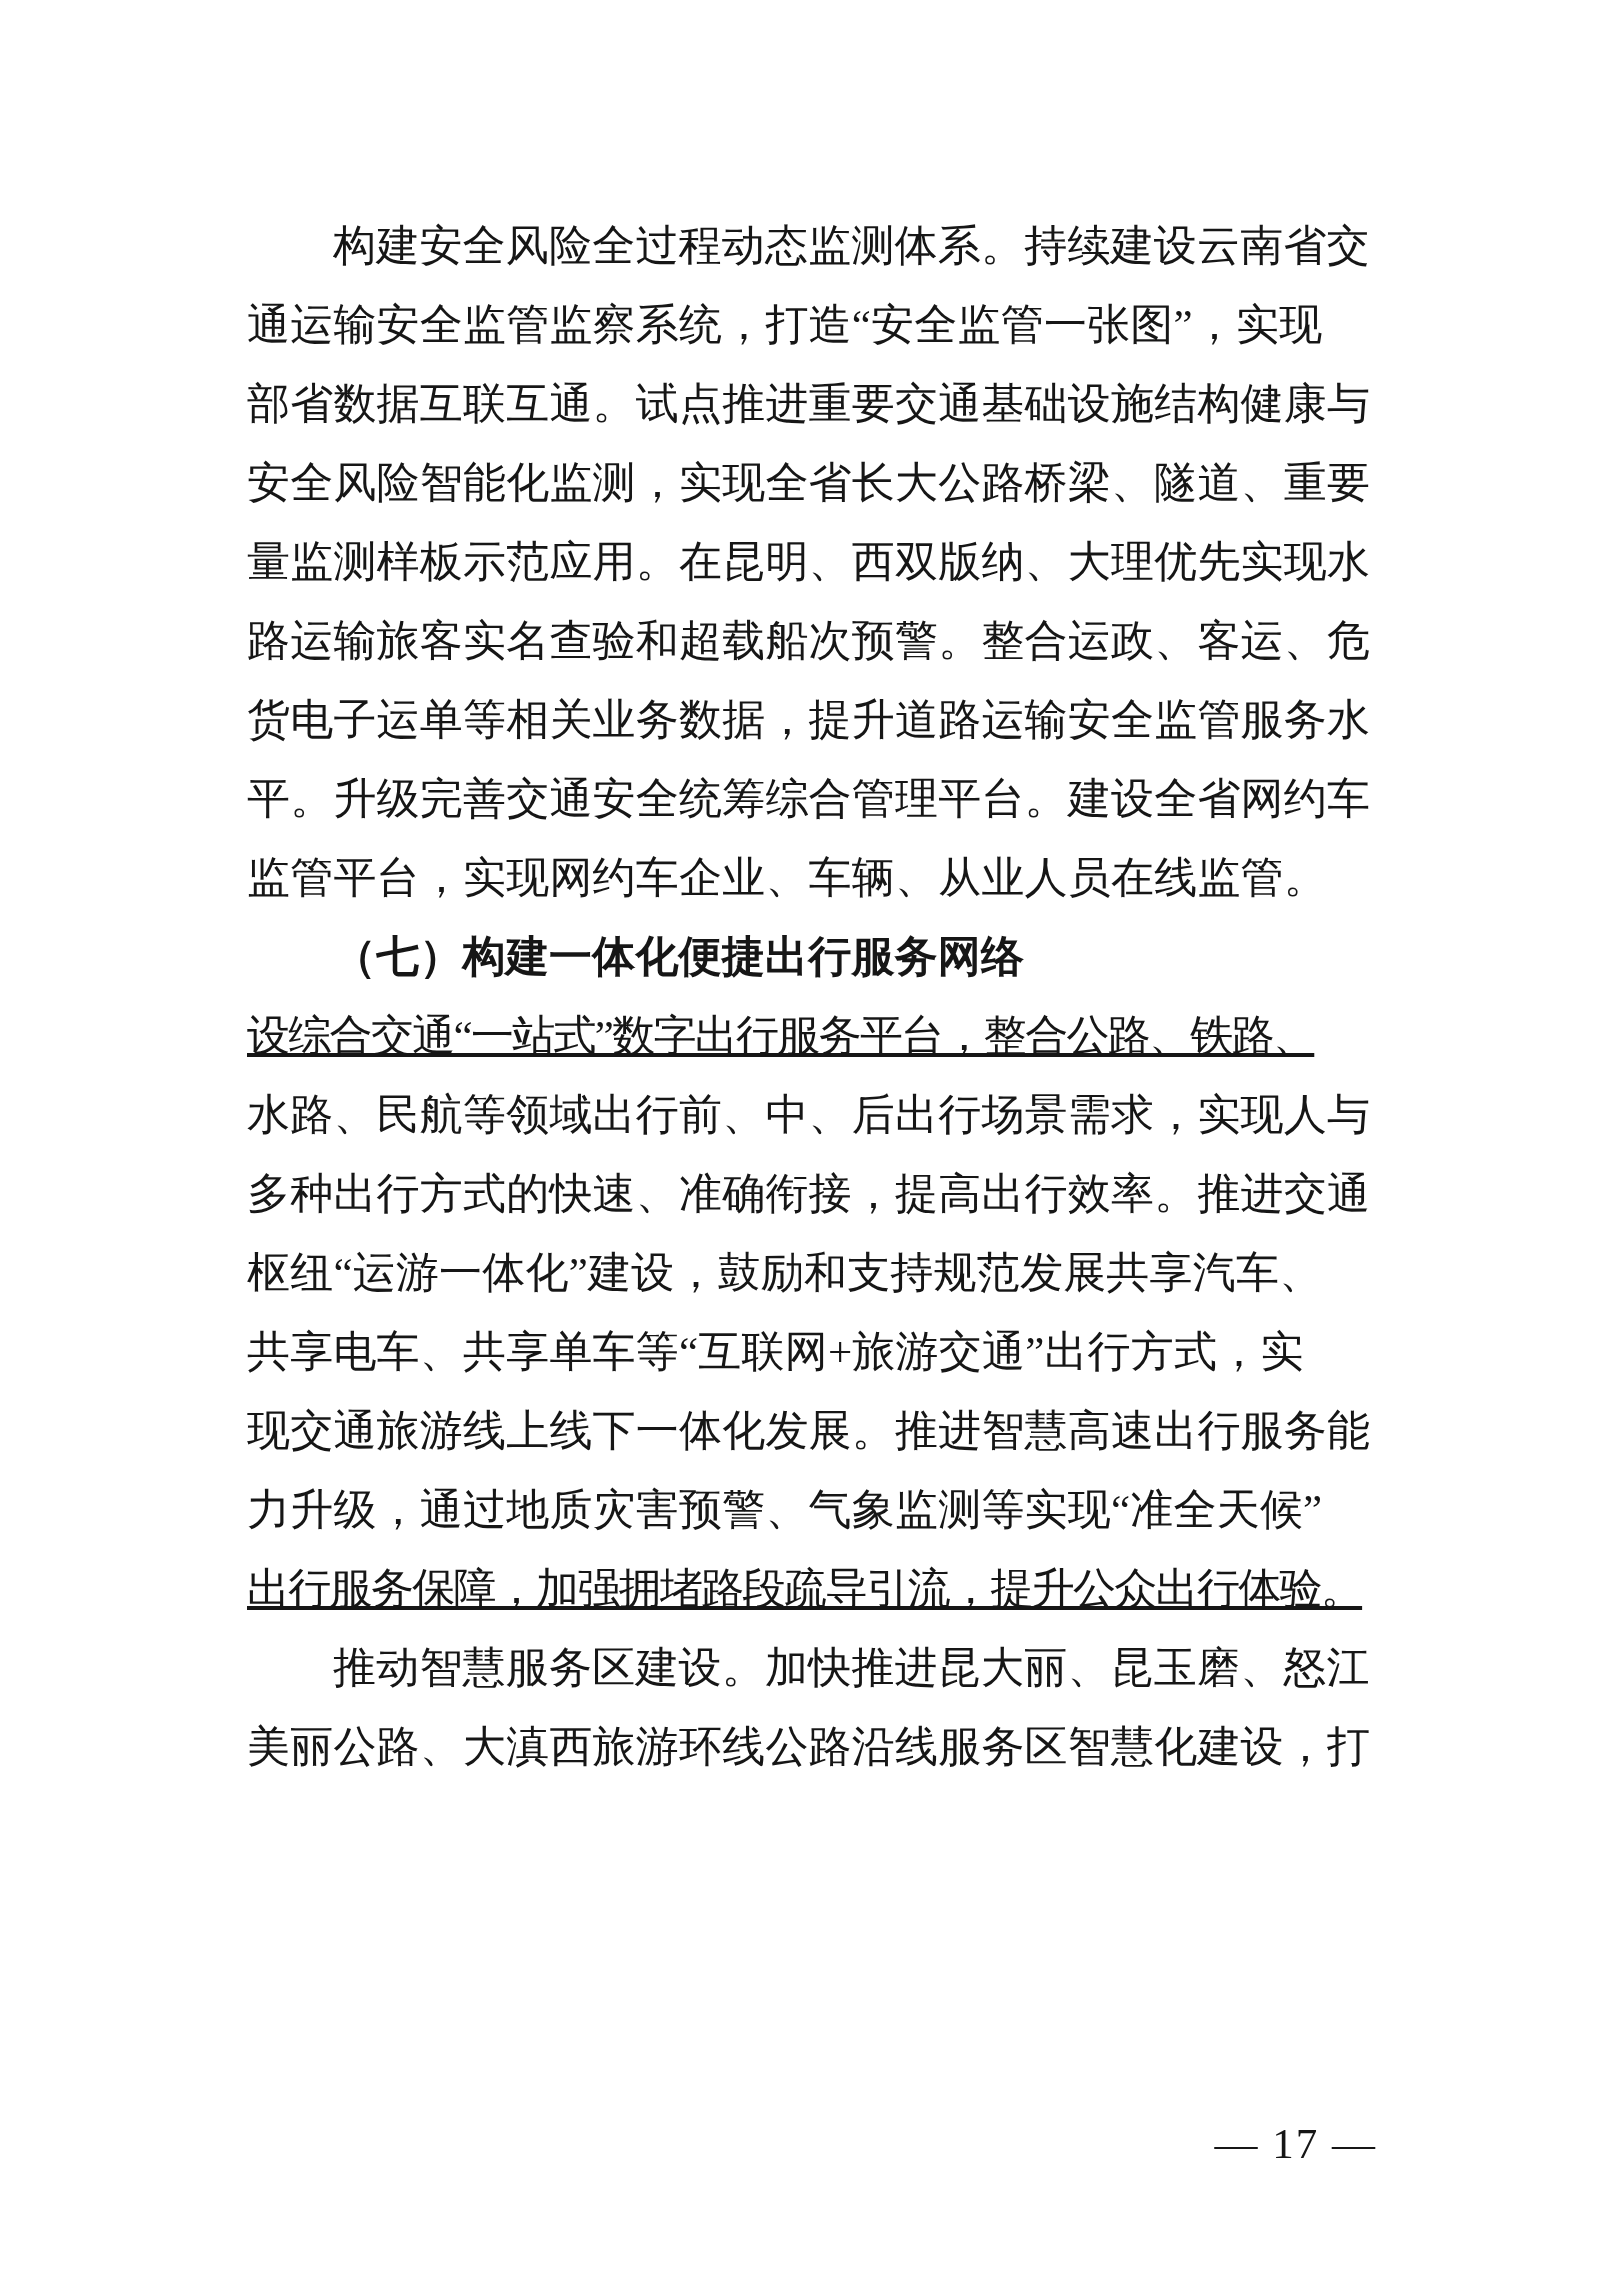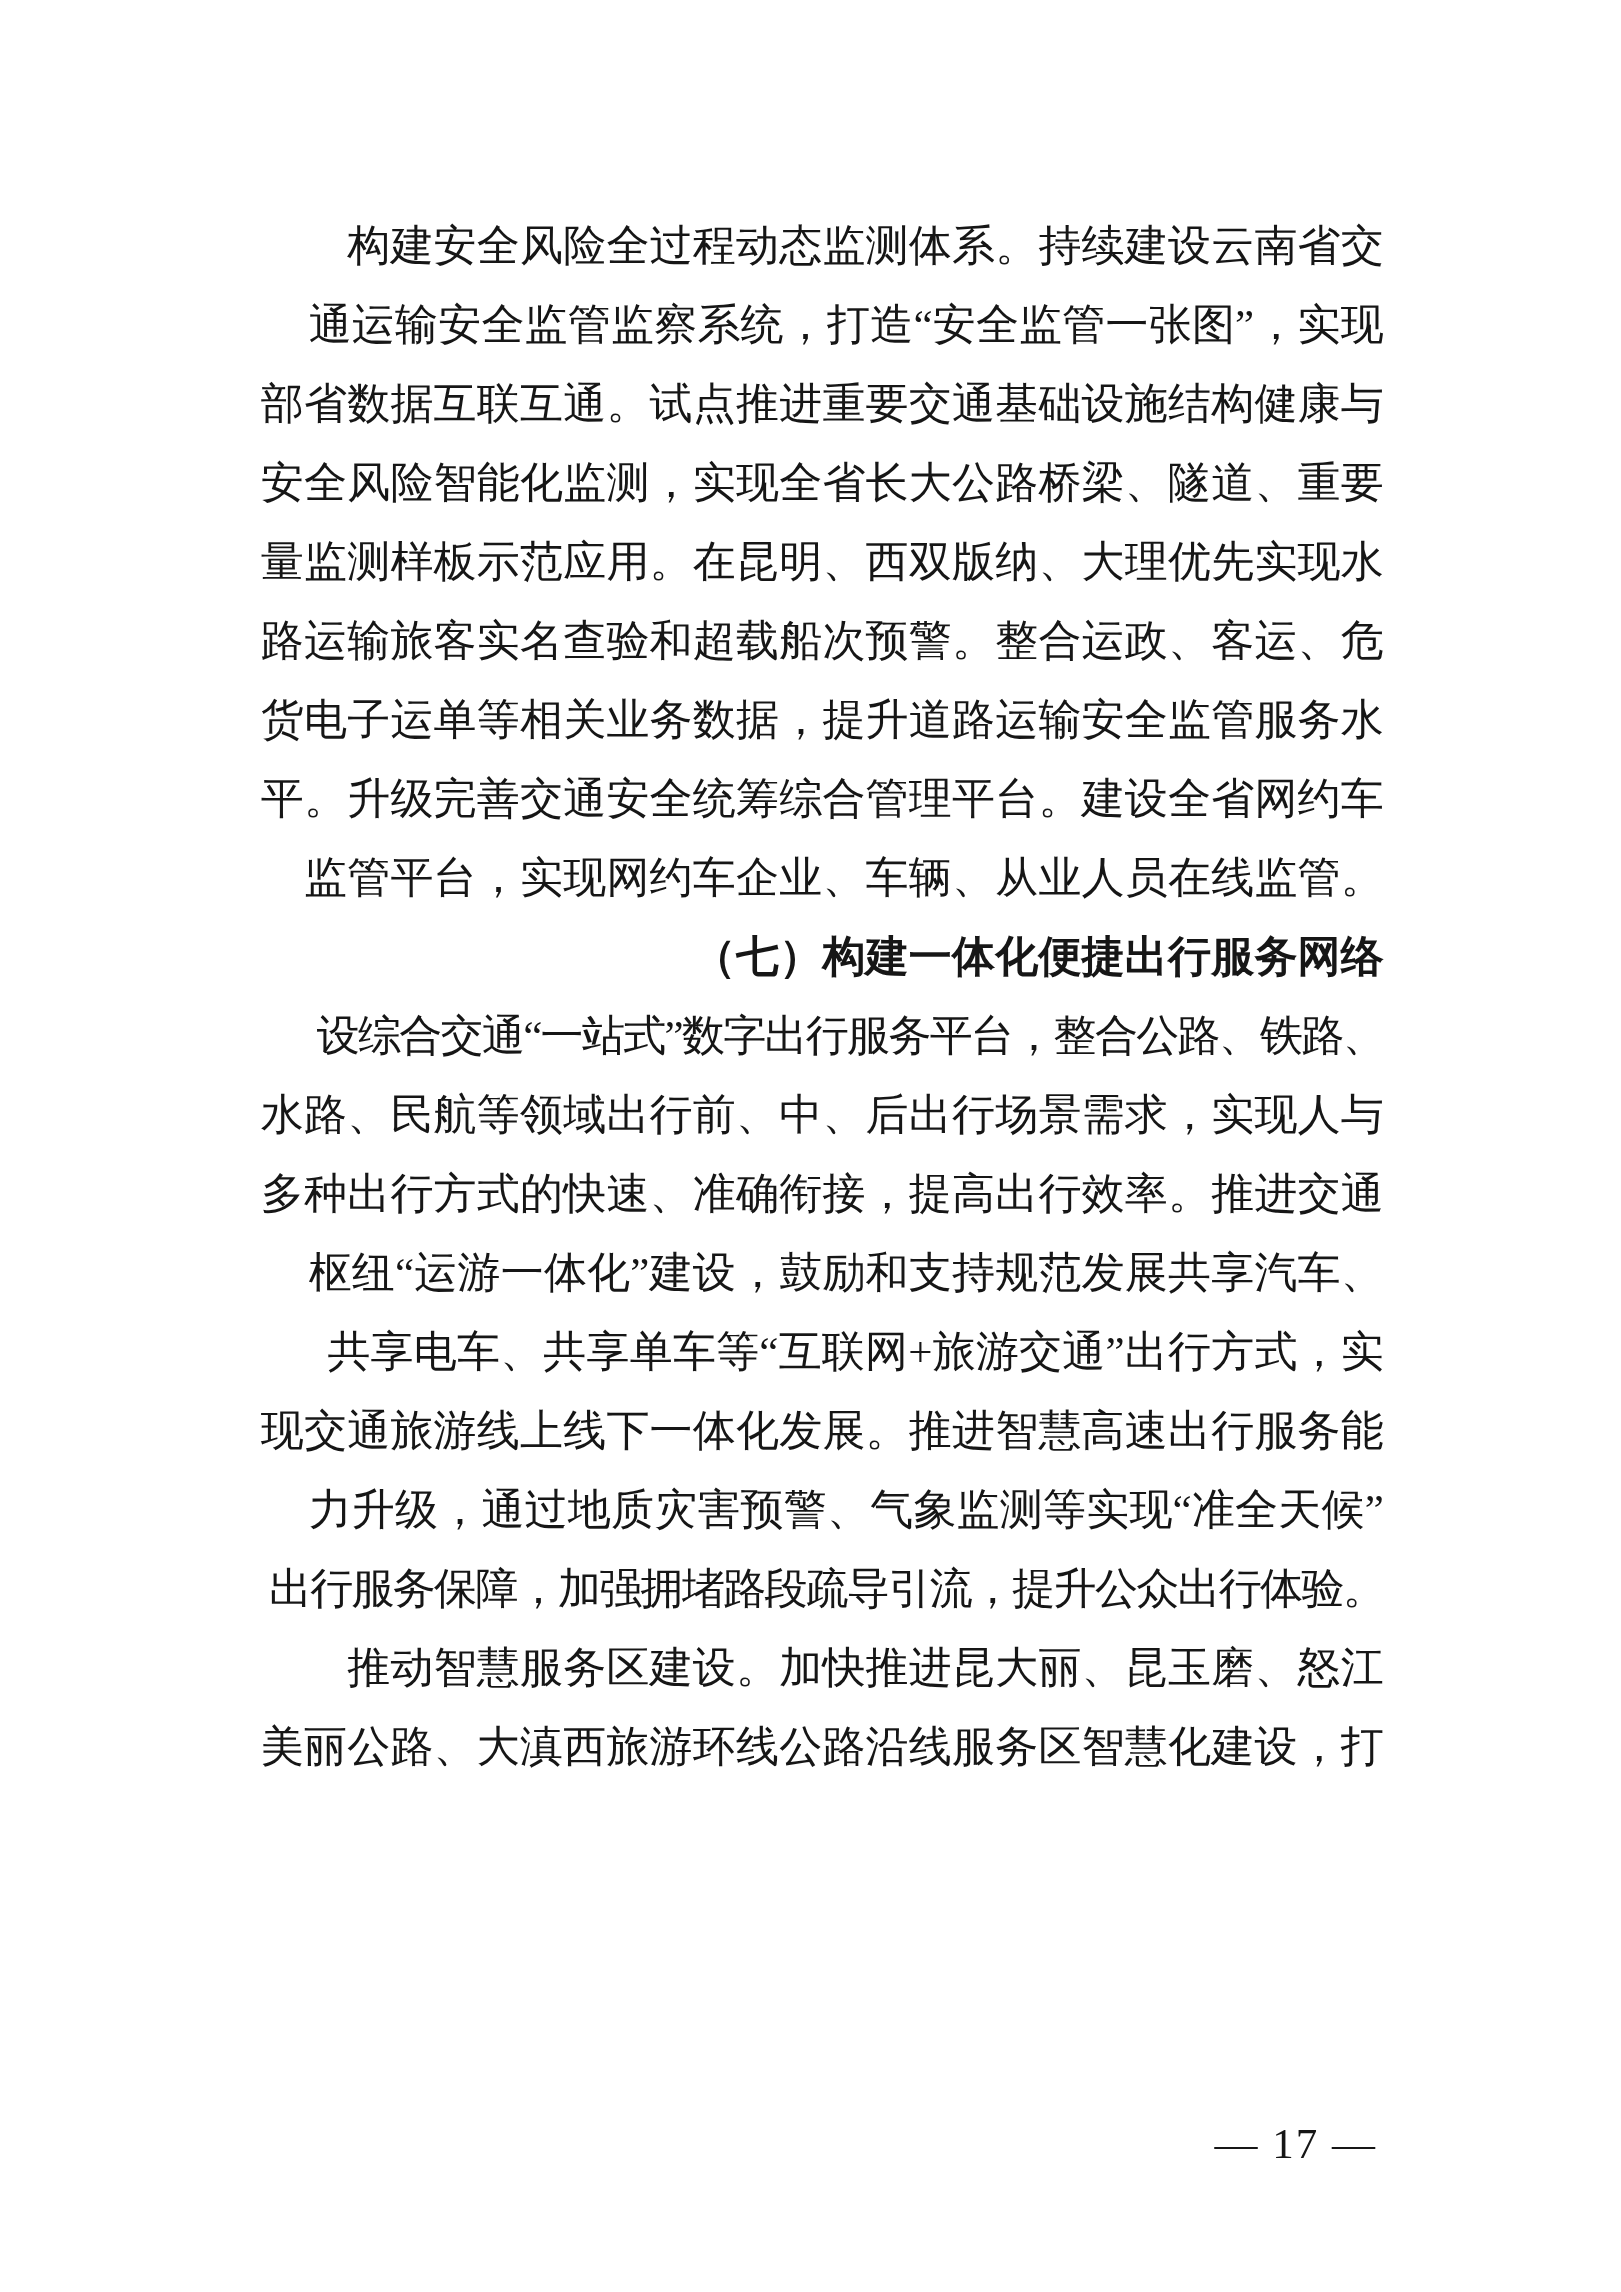--- a/index.html
+++ b/index.html
@@ -15,34 +15,34 @@
     background: #ffffff;
     color: #161616;
     font-family: "Liberation Serif", "DejaVu Serif", serif;
     overflow: hidden;
   }
   .text-block {
     position: absolute;
     left: 247px;
     top: 206px;
     width: 1137px;
-    text-align: right;
   }
   .line {
     height: 79px;
     line-height: 79px;
     font-size: 43px;
     white-space: nowrap;
     letter-spacing: 0.2px;
   }
   .indent {
     text-indent: 86px;
   }
   .tight {
     letter-spacing: -1.7px;
+    text-decoration: underline;
   }
   .heading {
     font-weight: 700;
   }
   .page-number {
     position: absolute;
     top: 2120px;
     right: 244px;
     font-size: 43px;
     line-height: 47px;

